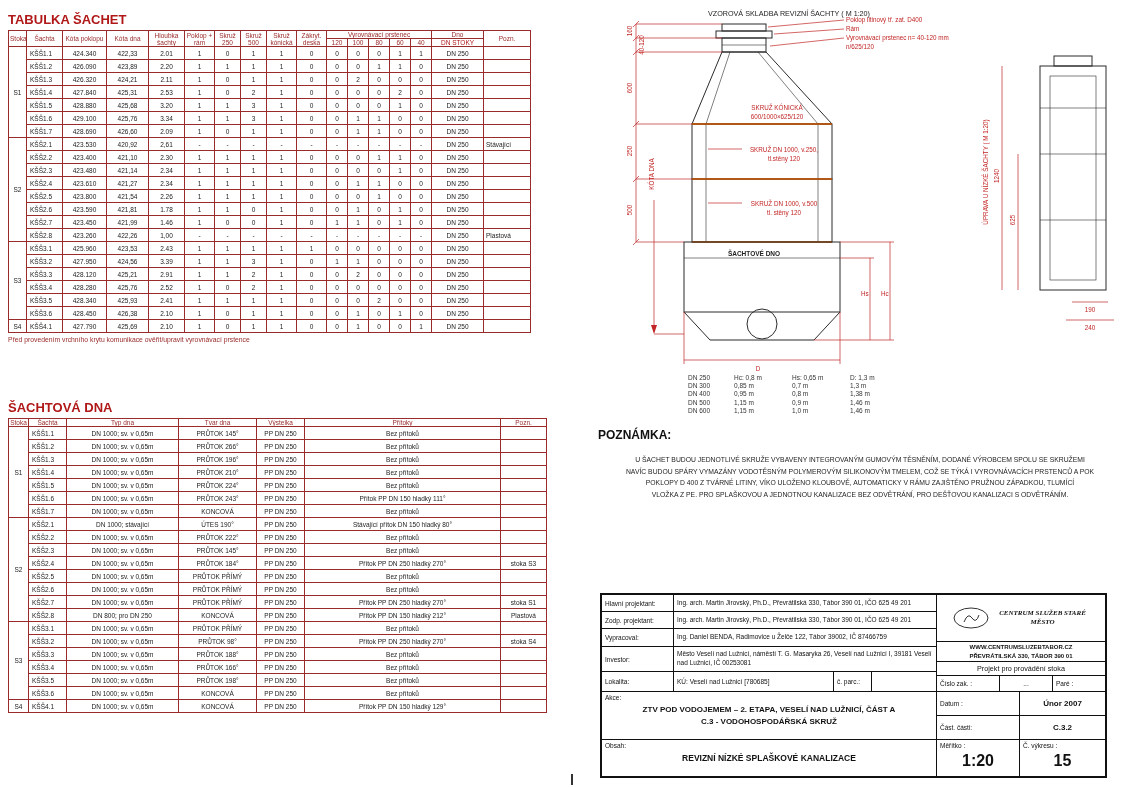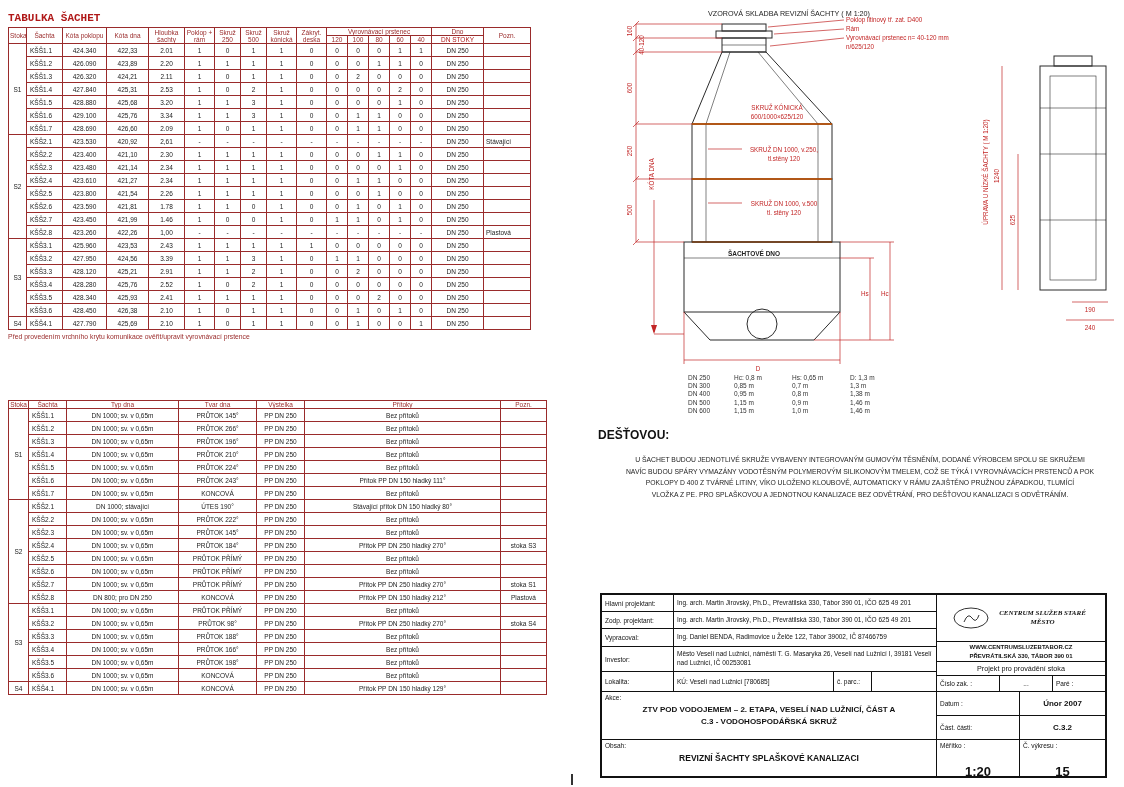--- a/index.html
+++ b/index.html
@@ -1,19 +1,19 @@
 <!DOCTYPE html>
 <html><head>
 <meta charset="utf-8">
 <style>
   * { margin:0; padding:0; box-sizing:border-box; }
   html,body { width:1124px; height:787px; }
   body { background:#fff; font-family:"Liberation Sans", sans-serif; position:relative; overflow:hidden; color:#1a1a1a; }
 
-  .tbl-title { color:#b01818; font-weight:bold; font-size:11px; margin-bottom:3px;font-family:Liberation Mono, monospace; }
+  .tbl-title { color:#b01818; font-weight:bold; font-size:13px; margin-bottom:3px; }
   table { border-collapse:collapse; table-layout:fixed; }
   .t1, .t2 { background:#fff; }
   .t1 th, .t1 td, .t2 th, .t2 td {
     border:1px solid #9a2b2b; font-size:6.5px; line-height:1.08;
     padding:0 1px; text-align:center; overflow:hidden;
   }
   .t1 th, .t2 th { color:#9a2b2b; font-weight:normal; }
   .t1 td { height:13px; color:#222; white-space:nowrap; }
   .t2 td { height:13px; color:#222; white-space:nowrap; }
   .t1 th.sub { color:#b01818; }
@@ -51,21 +51,21 @@
   .b-r { border-right:1px solid #111; }
   .b-b { border-bottom:1px solid #111; }
   .cell.val { white-space:normal; line-height:1.35; }
   .cell.center { justify-content:center; }
   .inlab { position:absolute; left:3px; top:2px; font-size:6.5px; }
   .akce-lines { width:100%; text-align:center; font-weight:bold; font-size:8px; line-height:1.4; }
   .obsah-text { width:100%; text-align:center; font-weight:bold; font-size:8.5px; }
   .bval { justify-content:center; font-weight:bold; font-size:8px; }
   .stacklab { display:flex; flex-direction:column; justify-content:flex-start; align-items:center; padding-top:2px; }
   .stacklab .ml { align-self:flex-start; font-size:6.5px; }
-  .stacklab .mv { font-weight:bold; font-size:13px; margin-top:15px; }
+  .stacklab .mv { font-weight:bold; font-size:16px; margin-top:3px; }
   .logo-wrap { display:flex; gap:5px; align-items:center; justify-content:center; width:100%; }
   .logo-name { font-family:"Liberation Serif", serif; font-style:italic; font-weight:bold; font-size:7px; width:96px; text-align:center; line-height:1.25; }
   .weblines { flex-direction:column; justify-content:center; }
   .weblines div { width:100%; text-align:center; font-size:6px; font-weight:bold; line-height:1.5; }
   .phase { justify-content:center; font-size:7.2px; }
   .fold-mark { position:absolute; left:571px; top:774px; width:1.5px; height:11px; background:#333; }
 </style>
 </head>
 <body>
 
@@ -516,20 +516,21 @@
           <td>1</td>
           <td>DN 250</td>
           <td class="pozn"></td>
         </tr>
       </tbody>
     </table>
   <div class="tbl-footnote">Před provedením vrchního krytu komunikace ověřit/upravit vyrovnávací prstence</div>
 </section>
 
 <section class="sec-dna">
+  <div class="tbl-title">ŠACHTOVÁ DNA</div>
   <table class="t2" style="width:538px">
       <colgroup>
         <col style="width:20px">
         <col style="width:38px">
         <col style="width:112px">
         <col style="width:78px">
         <col style="width:48px">
         <col style="width:196px">
         <col style="width:46px">
       </colgroup>
@@ -860,21 +861,21 @@
     </div>
     <div class="r">
       <span class="c c0">DN 600</span>
       <span class="c c1">1,15 m</span>
       <span class="c c2">1,0 m</span>
       <span class="c c3">1,46 m</span>
     </div>
   </div>
 
 <section class="poznamka">
-  <h2>DEŠŤOVOU:</h2>
+  <h2>POZNÁMKA:</h2>
   <div>
     <div class="poz-line">U ŠACHET BUDOU JEDNOTLIVÉ SKRUŽE VYBAVENY INTEGROVANÝM GUMOVÝM TĚSNĚNÍM, DODANÉ VÝROBCEM SPOLU SE SKRUŽEMI</div>
     <div class="poz-line">NAVÍC BUDOU SPÁRY VYMAZÁNY VODOTĚSNÝM POLYMEROVÝM SILIKONOVÝM TMELEM, COŽ SE TÝKÁ I VYROVNÁVACÍCH PRSTENCŮ A POK</div>
     <div class="poz-line">POKLOPY D 400 Z TVÁRNÉ LITINY, VÍKO ULOŽENO KLOUBOVĚ, AUTOMATICKY V RÁMU ZAJIŠTĚNO PRUŽNOU ZÁPADKOU, TLUMÍCÍ</div>
     <div class="poz-line">VLOŽKA Z PE. PRO SPLAŠKOVOU A JEDNOTNOU KANALIZACE BEZ ODVĚTRÁNÍ, PRO DEŠŤOVOU KANALIZACI S ODVĚTRÁNÍM.</div>
   </div>
 </section>
 
 <section class="titleblock">
   <div class="cell b-r b-b" style="left:0;top:0;width:72px;height:17px">Hlavní projektant:</div>
@@ -893,21 +894,21 @@
 
   <div class="cell b-r b-b" style="left:0;top:97px;width:335px;height:48px">
     <span class="inlab">Akce:</span>
     <div class="akce-lines">
       <div>ZTV POD VODOJEMEM – 2. ETAPA, VESELÍ NAD LUŽNICÍ, ČÁST A</div>
       <div>C.3 - VODOHOSPODÁŘSKÁ SKRUŽ</div>
     </div>
   </div>
   <div class="cell b-r" style="left:0;top:145px;width:335px;height:36px">
     <span class="inlab">Obsah:</span>
-    <div class="obsah-text">REVIZNÍ ŠACHTY SPLAŠKOVÉ KANALIZACI</div>
+    <div class="obsah-text">REVIZNÍ NÍZKÉ SPLAŠKOVÉ KANALIZACE</div>
   </div>
 
   <div class="cell b-b" style="left:335px;top:0;width:168px;height:47px">
     <div class="logo-wrap">
       <svg width="38" height="24" viewBox="0 0 38 24">
         <ellipse cx="19" cy="12" rx="17" ry="10" fill="none" stroke="#333" stroke-width="1"></ellipse>
         <path d="M12 16 Q16 6 20 12 Q24 18 27 9" fill="none" stroke="#333" stroke-width="1"></path>
       </svg>
       <div class="logo-name">CENTRUM SLUŽEB STARÉ MĚSTO</div>
     </div>

